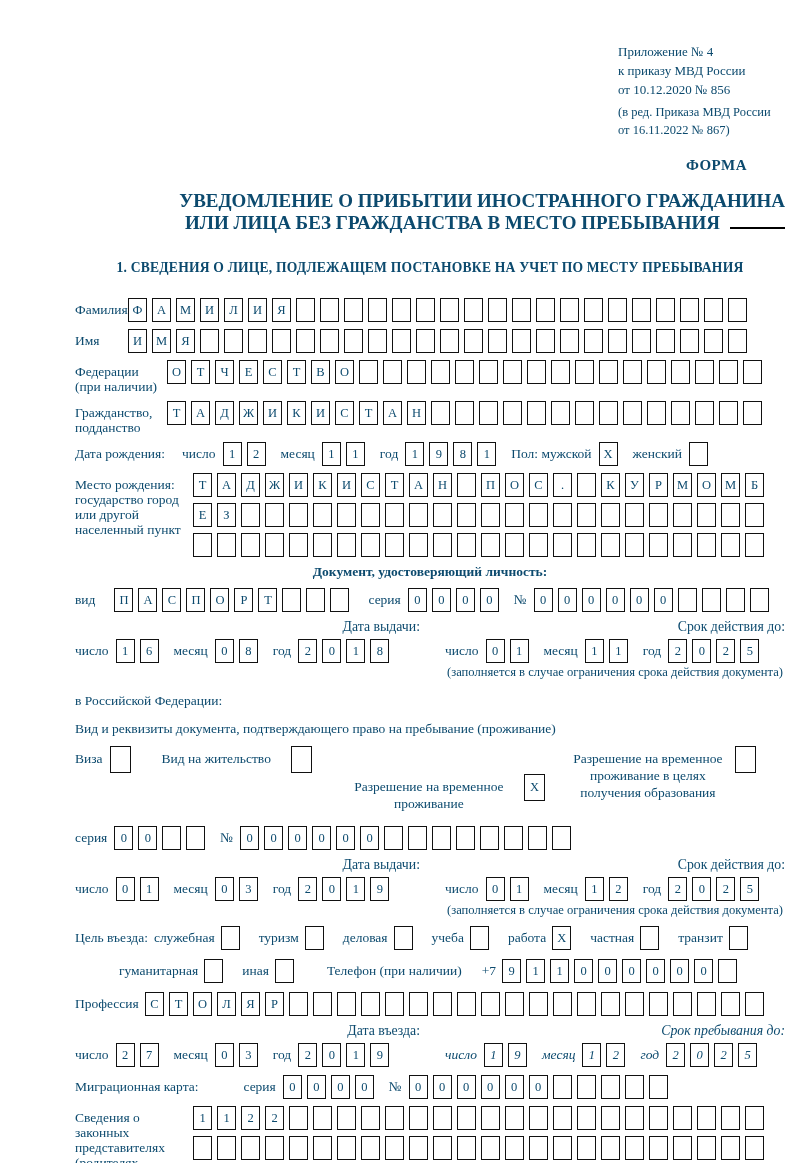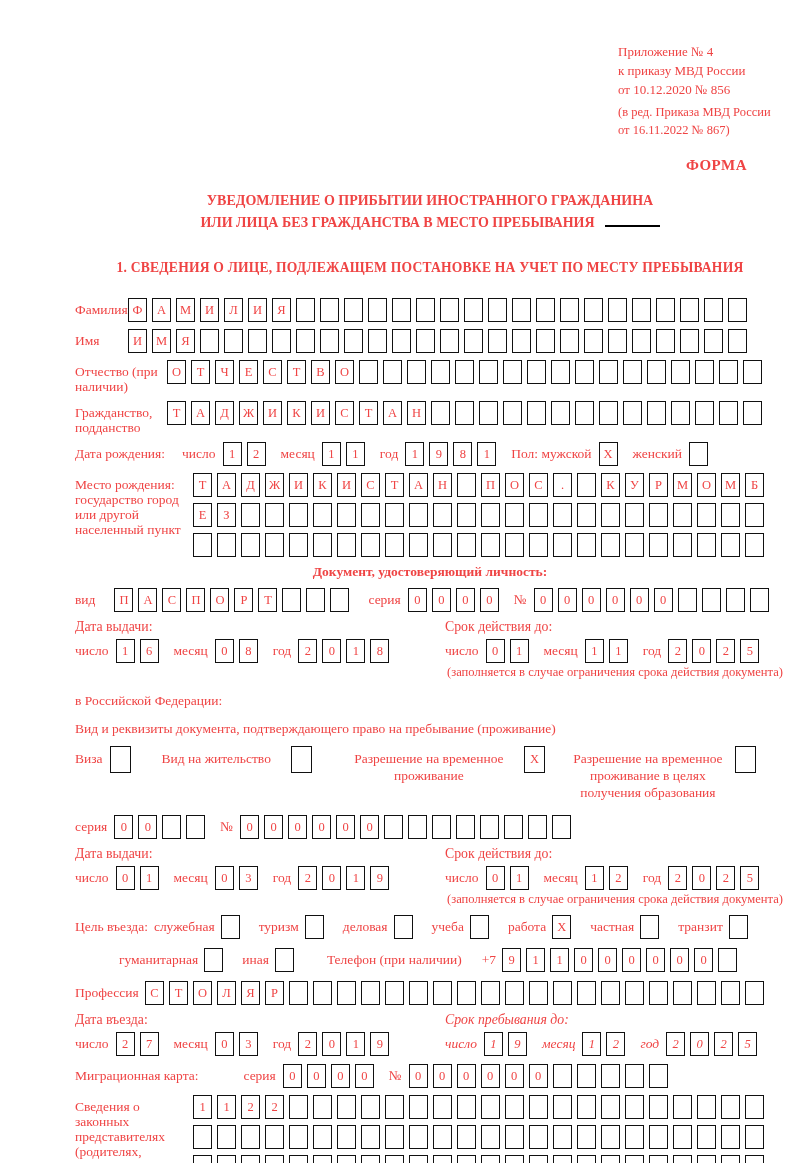--- a/index.html
+++ b/index.html
@@ -1,45 +1,45 @@
 <!DOCTYPE html>
 <html lang="ru"><head>
 <meta charset="utf-8">
 <style>
   html,body{margin:0;padding:0;background:#888;}
   .page{
-    width:800px;height:1163px;background:#ffffff;color:#ef4444;
+    width:800px;height:1163px;background:#ffffff;color:#0c4a6e;
     font-family:"Liberation Serif","DejaVu Serif",serif;
     box-sizing:border-box;padding:42px 15px 0 75px;overflow:hidden;
     margin:0 auto;position:relative;
   }
   .hdr-block{margin-left:543px;font-size:13px;line-height:19px;}
   .hdr-block .sub{font-size:12.5px;margin-top:4px;line-height:18px;}
   .forma{margin-top:18px;margin-right:38px;text-align:right;font-weight:bold;font-size:15px;letter-spacing:.5px;}
-  .title{margin-top:16px;text-align:center;font-weight:bold;font-size:14px;line-height:22px;}
+  .title{margin-top:16px;text-align:right;font-weight:bold;font-size:19px;line-height:22px;}
   .title-underline{display:inline-block;width:55px;border-bottom:2px solid #000;margin-left:10px;vertical-align:baseline;}
   .section-heading{margin-top:26px;text-align:center;font-weight:bold;font-size:13.6px;letter-spacing:.2px;}
   .rows{margin-top:22px;font-size:13.5px;}
   .frow{display:flex;align-items:flex-start;margin-bottom:7px;}
   .flabel{flex:none;line-height:15px;padding-top:4px;}
   .boxrow{display:flex;flex:none;}
   .cell{
     display:inline-flex;flex:none;justify-content:center;align-items:center;
     width:17px;height:22px;border:1.6px solid #111;margin-right:5px;
     font-size:12.5px;background:#fff;
   }
   .cell.lg{width:19px;height:25px;}
   .stack{display:flex;flex-direction:column;gap:6px;}
   .inl{display:flex;align-items:center;flex-wrap:nowrap;}
   .inl .t{margin:0 7px 0 10px;white-space:nowrap;}
   .inl .t:first-child{margin-left:0;}
   .doc-heading{text-align:center;font-weight:bold;font-size:13.5px;margin:4px 0 8px 0;}
   .dates-row{display:flex;margin-bottom:2px;}
   .date-block{display:flex;flex-direction:column;}
-  .date-block .dheading{text-align:left;font-size:13.8px;margin-bottom:4px;}
+  .date-block .dheading{text-align:right;font-size:13.8px;margin-bottom:4px;}
   .date-note{text-align:right;font-size:12.6px;margin:1px 2px 8px 0;}
   .intro{font-size:13.5px;line-height:26px;margin-bottom:2px;}
   .permit-row{display:flex;align-items:flex-start;margin:4px 0 14px 0;}
   .opt{display:flex;align-items:flex-start;}
   .opt .olabel{line-height:17px;padding-top:4px;}
   .opt .olabel.ctr{text-align:center;}
   .opt .cbox{margin-left:7px;}
   .purpose-row{display:flex;align-items:center;margin-bottom:9px;}
   .purpose-row .plabel{margin-right:6px;white-space:nowrap;}
   .purpose-row .gap{width:14px;flex:none;}
@@ -129,21 +129,21 @@
           <span class="cell"></span>
           <span class="cell"></span>
           <span class="cell"></span>
           <span class="cell"></span>
           <span class="cell"></span>
           <span class="cell"></span>
         </div>
     </div>
 
     <div class="frow">
-      <div class="flabel" style="width:92px;">Отчество (при наличии)</div>
+      <div class="flabel" style="width:92px;">Федерации (при наличии)</div>
       <div class="boxrow">
           <span class="cell">О</span>
           <span class="cell">Т</span>
           <span class="cell">Ч</span>
           <span class="cell">Е</span>
           <span class="cell">С</span>
           <span class="cell">Т</span>
           <span class="cell">В</span>
           <span class="cell">О</span>
           <span class="cell"></span>
@@ -405,21 +405,21 @@
         <div class="boxrow cbox">
             <span class="cell lg"></span>
           </div>
       </div>
       <div class="opt" style="margin-left:26px;">
         <div class="olabel">Вид на жительство</div>
         <div class="boxrow cbox" style="margin-left:20px;">
             <span class="cell lg"></span>
           </div>
       </div>
-      <div class="opt" style="margin-left:24px;">
+      <div class="opt" style="margin-left:24px;margin-top:28px;">
         <div class="olabel ctr" style="width:176px;">Разрешение на временное проживание</div>
         <div class="boxrow cbox">
             <span class="cell lg">X</span>
           </div>
       </div>
       <div class="opt" style="margin-left:18px;">
         <div class="olabel ctr" style="width:160px;">Разрешение на временное проживание в целях получения образования</div>
         <div class="boxrow cbox">
             <span class="cell lg"></span>
           </div>

